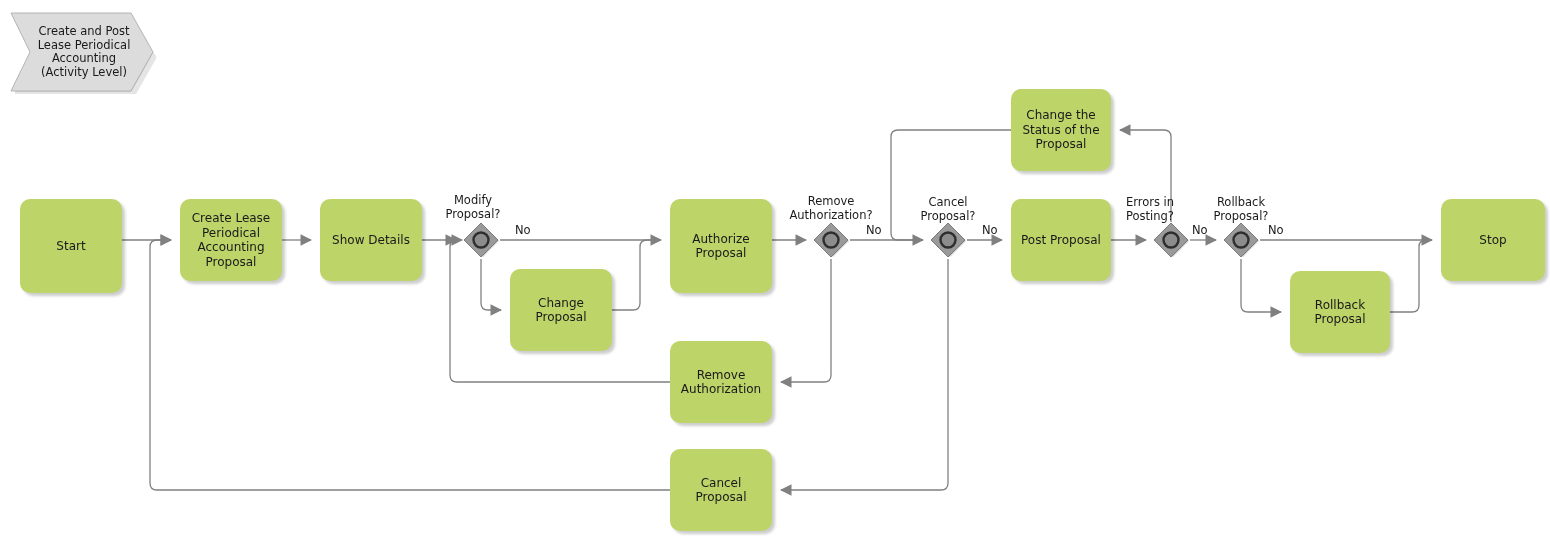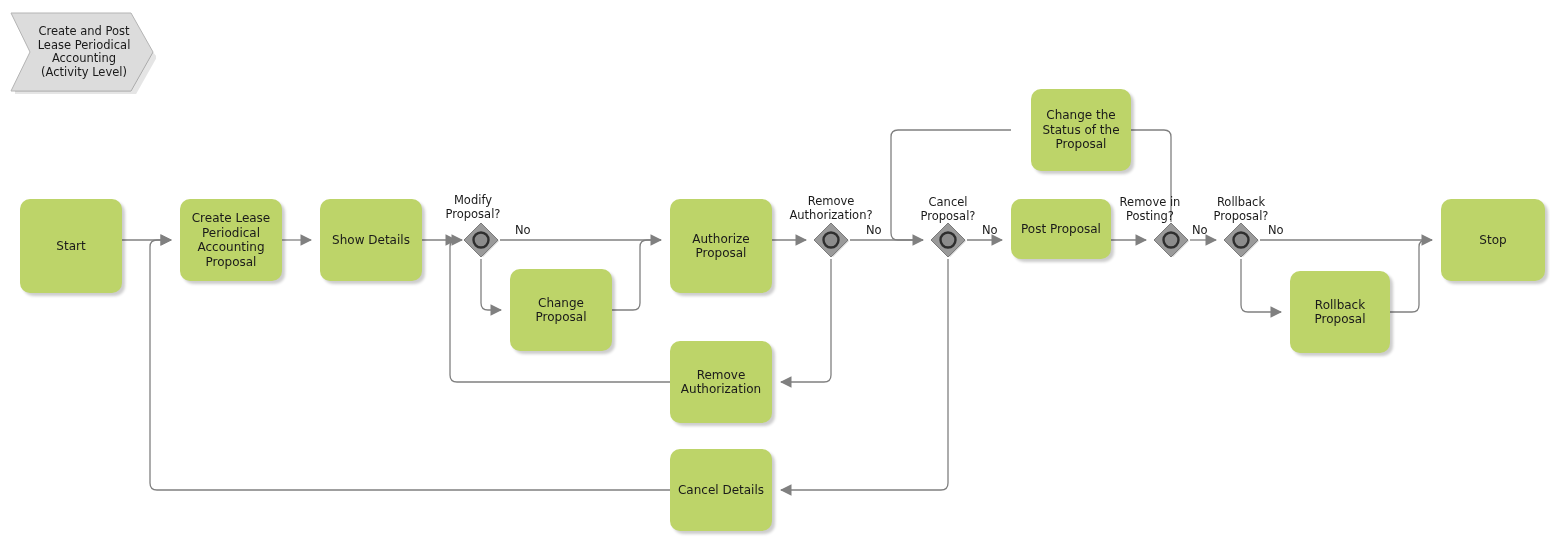--- a/index.html
+++ b/index.html
@@ -171,27 +171,27 @@
   <div class="task" style="left:320px; top:199px; width:102px; height:82px;">Show Details</div>
 
   <div class="task" style="left:510px; top:269px; width:102px; height:82px;">Change Proposal</div>
 
   <div class="task" style="left:670px; top:199px; width:102px; height:94px;">Authorize
 Proposal</div>
 
   <div class="task" style="left:670px; top:341px; width:102px; height:82px;">Remove
 Authorization</div>
 
-  <div class="task" style="left:670px; top:449px; width:102px; height:82px;">Cancel Details</div>
-
-  <div class="task" style="left:1011px; top:89px; width:100px; height:82px;margin-left:20px;">Change the
+  <div class="task" style="left:670px; top:449px; width:102px; height:82px;">Cancel Proposal</div>
+
+  <div class="task" style="left:1011px; top:89px; width:100px; height:82px;">Change the
 Status of the
 Proposal</div>
 
-  <div class="task" style="left:1011px; top:199px; width:100px; height:60px;">Post Proposal</div>
+  <div class="task" style="left:1011px; top:199px; width:100px; height:82px;">Post Proposal</div>
 
   <div class="task" style="left:1290px; top:271px; width:100px; height:82px;">Rollback
 Proposal</div>
 
   <div class="task" style="left:1441px; top:199px; width:104px; height:82px;">Stop</div>
 
   <div class="gateway" style="left:463px; top:222px;">
     <svg viewBox="0 0 36 36" width="36" height="36" xmlns="http://www.w3.org/2000/svg">
       <polygon points="20,3 36,19 20,35 4,19" fill="#000000" opacity="0.18"></polygon>
       <polygon points="18,1 35,18 18,35 1,18" fill="#9a9a9a" stroke="#7a7a7a" stroke-width="1"></polygon>
@@ -221,21 +221,21 @@
   <div class="gw-label" style="left:883px; top:195px;">Cancel
 Proposal?</div>
 
   <div class="gateway" style="left:1153px; top:222px;">
     <svg viewBox="0 0 36 36" width="36" height="36" xmlns="http://www.w3.org/2000/svg">
       <polygon points="20,3 36,19 20,35 4,19" fill="#000000" opacity="0.18"></polygon>
       <polygon points="18,1 35,18 18,35 1,18" fill="#9a9a9a" stroke="#7a7a7a" stroke-width="1"></polygon>
       <circle cx="18" cy="18" r="7.5" fill="#8c8c8c" stroke="#2e2e2e" stroke-width="2.4"></circle>
     </svg>
   </div>
-  <div class="gw-label" style="left:1085px; top:195px;">Remove in
+  <div class="gw-label" style="left:1085px; top:195px;">Errors in
 Posting?</div>
 
   <div class="gateway" style="left:1223px; top:222px;">
     <svg viewBox="0 0 36 36" width="36" height="36" xmlns="http://www.w3.org/2000/svg">
       <polygon points="20,3 36,19 20,35 4,19" fill="#000000" opacity="0.18"></polygon>
       <polygon points="18,1 35,18 18,35 1,18" fill="#9a9a9a" stroke="#7a7a7a" stroke-width="1"></polygon>
       <circle cx="18" cy="18" r="7.5" fill="#8c8c8c" stroke="#2e2e2e" stroke-width="2.4"></circle>
     </svg>
   </div>
   <div class="gw-label" style="left:1176px; top:195px;">Rollback

